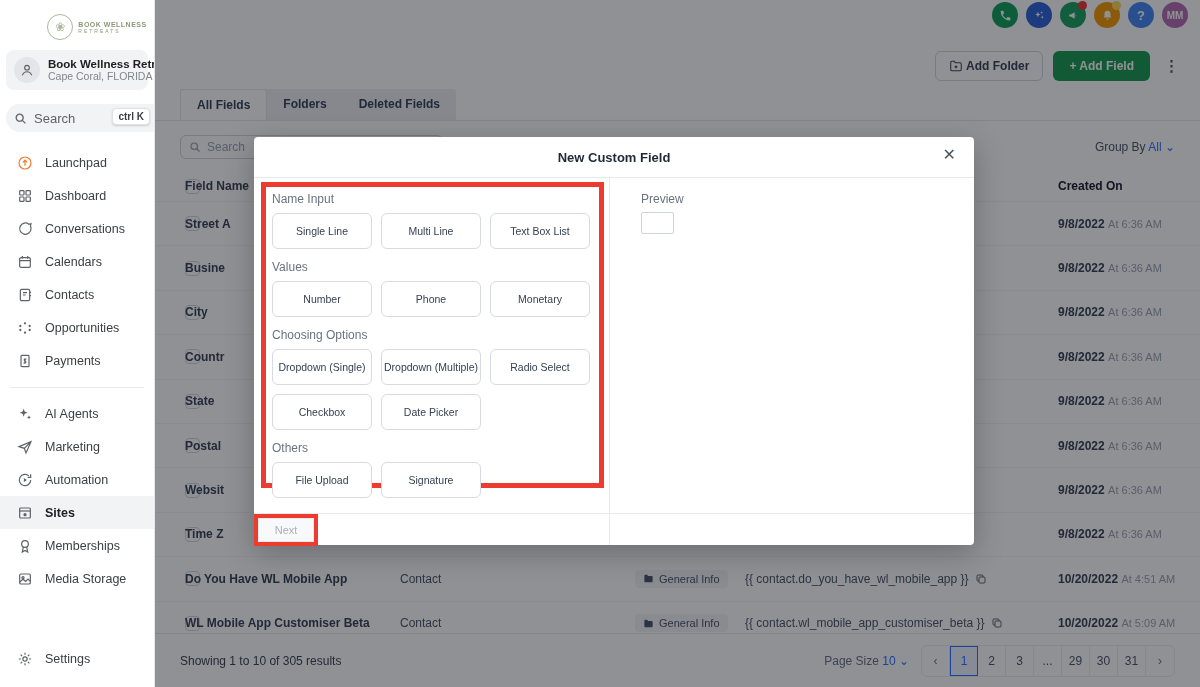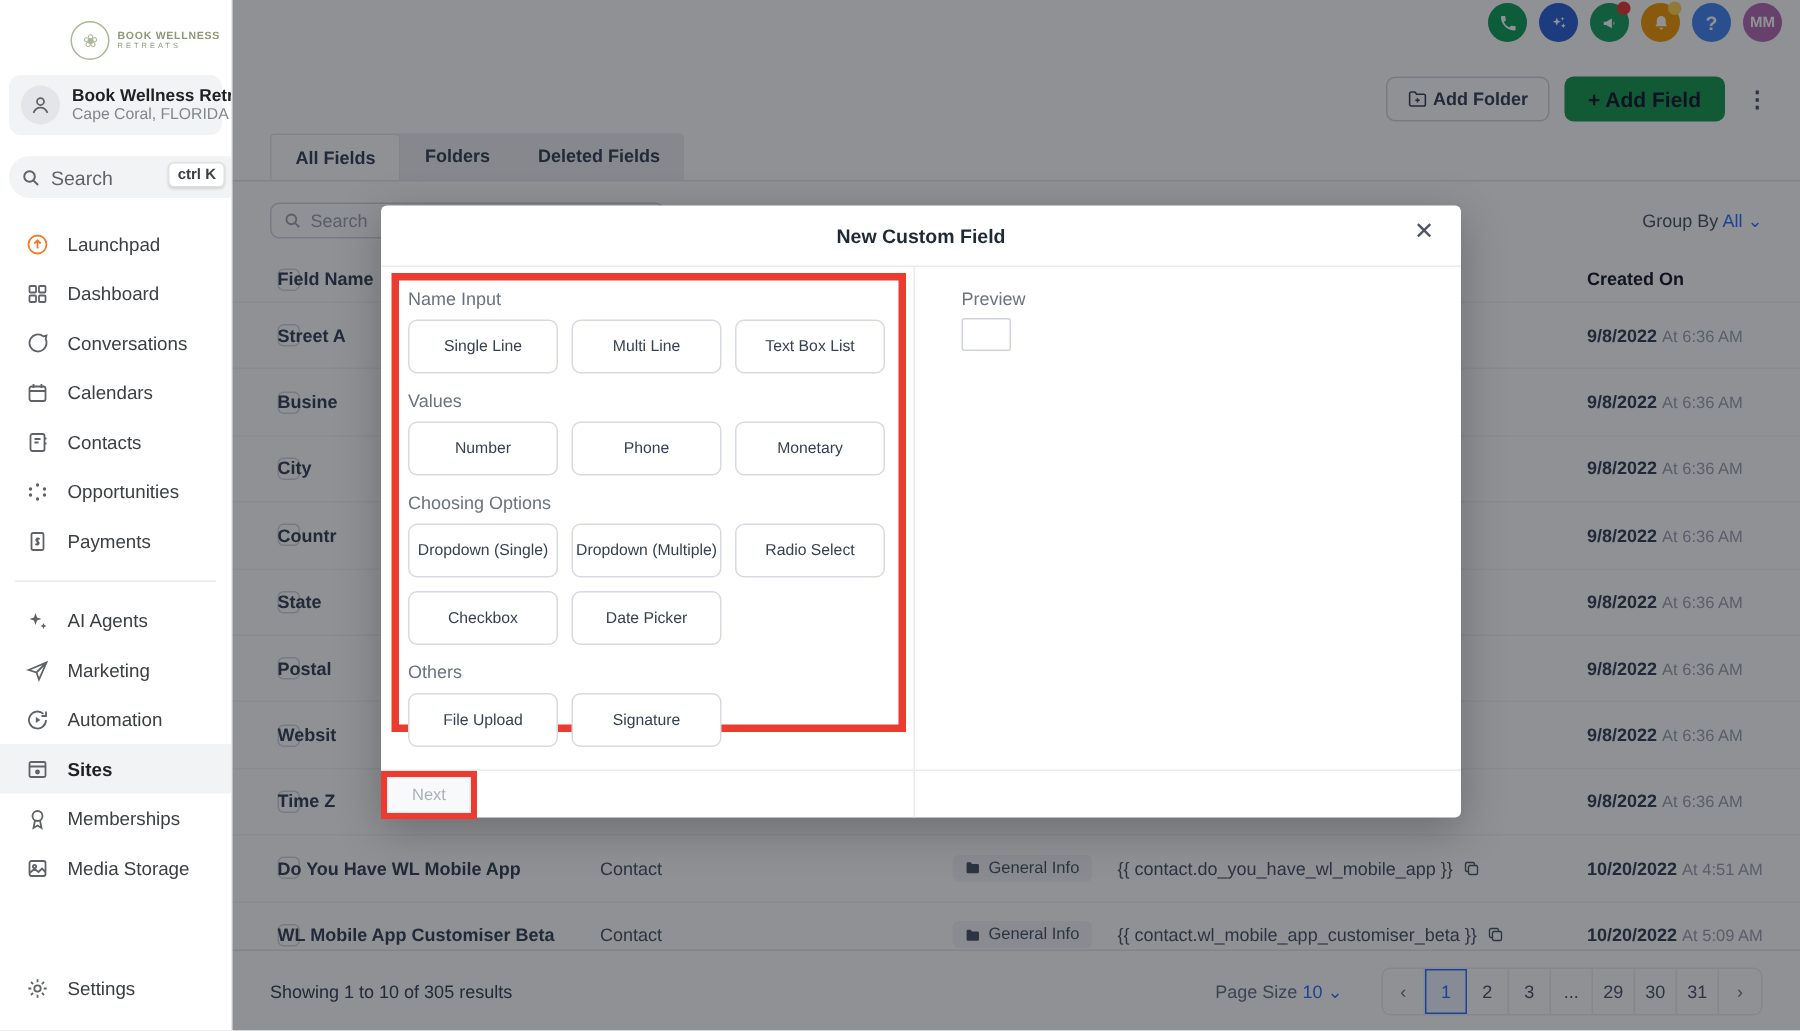--- a/index.html
+++ b/index.html
@@ -35,21 +35,21 @@
   .cicon .dot { position:absolute; top:-1px; right:-1px; width:9px; height:9px; border-radius:50%; }
   .c-phone { background:#0e9d58; }
   .c-spark { background:#2b63d9; }
   .c-mega { background:#17a05d; }
   .c-bell { background:#f29900; }
   .c-help { background:#4285f4; font-size:13px; font-weight:bold; }
   .c-avatar { background:#b36bb3; font-size:10px; font-weight:bold; }
 
   .actions-row { display:flex; justify-content:flex-end; align-items:center; gap:10px; padding:21px 16px 0 0; }
   .btn-outline { display:flex; align-items:center; gap:3px; background:#fff; border:1px solid #d0d5dd; border-radius:6px; height:30px; padding:0 13px; font-size:12px; font-weight:bold; color:#344054; cursor:pointer; }
-  .btn-green { background:#17994f; border:none; border-radius:6px; height:30px; padding:0 16px; font-size:14px; font-weight:bold; color:#0f172a; cursor:pointer; }
+  .btn-green { background:#17994f; border:none; border-radius:6px; height:30px; padding:0 16px; font-size:12px; font-weight:bold; color:#ffffff; cursor:pointer; }
   .dots { color:#475467; font-size:15px; font-weight:bold; letter-spacing:1px; cursor:pointer; padding:0 4px; }
 
   .tabs-row { display:flex; margin:8px 0 0 25px; background:#eceef1; width:fit-content; border-radius:3px 3px 0 0; }
   .tab { padding:8px 16px; font-size:12px; font-weight:bold; color:#344054; cursor:pointer; }
   .tab.active { background:#fff; border:1px solid #e4e7ec; border-bottom:none; border-radius:3px 3px 0 0; }
   .tabs-border { height:1px; background:#e4e7ec; }
 
   .filter-row { display:flex; align-items:center; justify-content:space-between; padding:14px 25px 0 25px; }
   .tbl-search { width:263px; height:24px; border:1px solid #d0d5dd; border-radius:6px; background:#fff; display:flex; align-items:center; gap:6px; padding:0 8px; color:#98a2b3; font-size:12px; cursor:text; }
   .groupby { font-size:12px; color:#475467; }
@@ -65,21 +65,21 @@
   .cell-folder { width:110px; flex:none; }
   .folder-badge { display:inline-flex; align-items:center; gap:5px; background:#f2f4f7; border-radius:4px; padding:3px 8px; font-size:11px; color:#475467; }
   .cell-key { width:293px; flex:none; color:#475467; display:flex; align-items:center; gap:6px; white-space:nowrap; }
   .copy-ic { color:#475467; cursor:pointer; }
   .cell-created { flex:1; padding-left:20px; white-space:nowrap; }
   .cdate { font-weight:bold; color:#344054; }
   .ctime { color:#98a2b3; font-size:11px; }
 
   .foot { position:absolute; left:0; right:0; bottom:0; height:54px; border-top:1px solid #e4e7ec; display:flex; align-items:center; justify-content:space-between; padding:0 25px; background:#fff; }
   .foot-summary { font-size:12px; color:#344054; }
-  .foot-right { display:flex; align-items:center; gap:26px; }
+  .foot-right { display:flex; align-items:center; gap:12px; }
   .pagesize { font-size:12px; color:#667085; }
   .pagesize .pval { color:#2970ff; cursor:pointer; }
   .pager { display:flex; border:1px solid #eaecf0; border-radius:6px; overflow:hidden; }
   .pg { min-width:28px; height:30px; display:flex; align-items:center; justify-content:center; font-size:12px; color:#475467; border-right:1px solid #eaecf0; cursor:pointer; background:#fff; padding:0 4px; }
   .pg:last-child { border-right:none; }
   .pg.active { border:1px solid #2970ff; background:#eff4ff; color:#2970ff; }
   .pg.chev { color:#667085; }
 
   
   .overlay { position:absolute; left:155px; top:0; width:1045px; height:687px; background:rgba(13,16,23,.46); z-index:70; }

